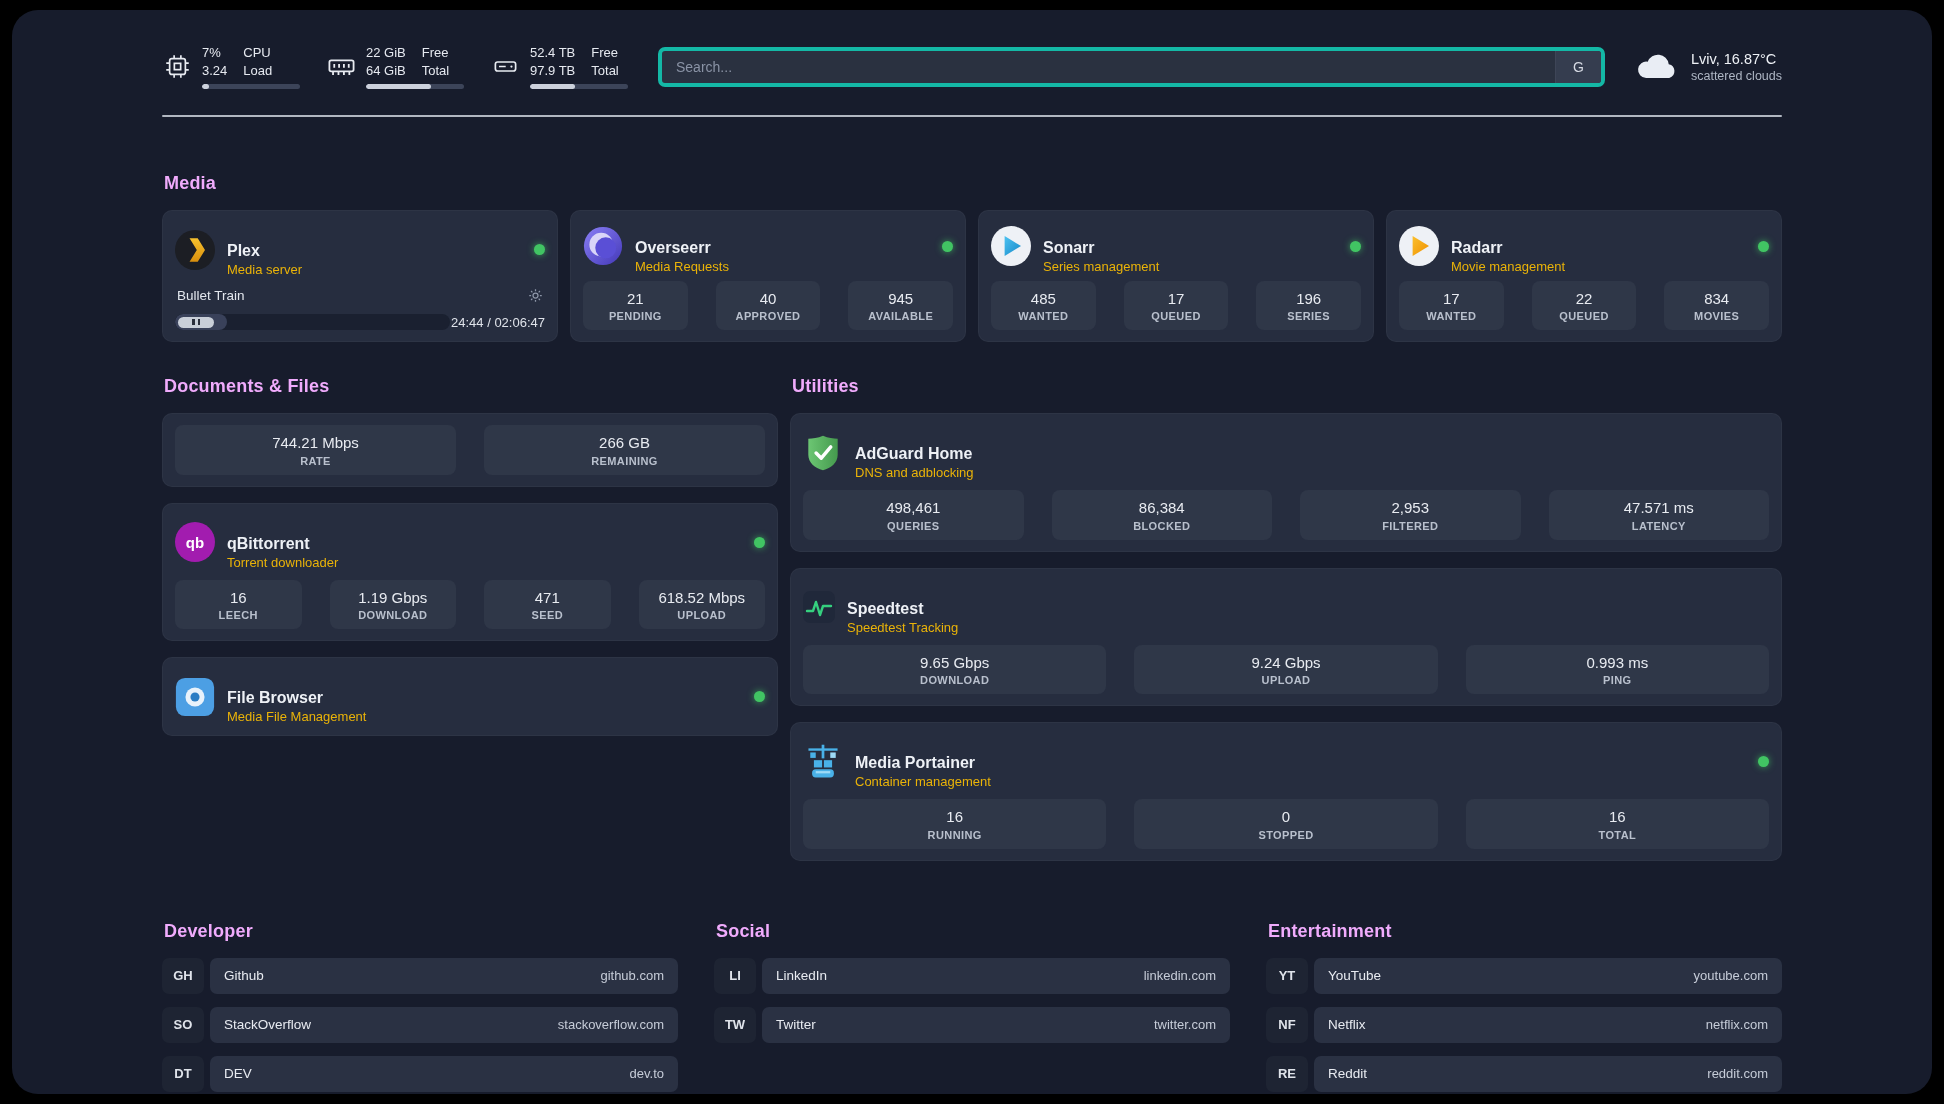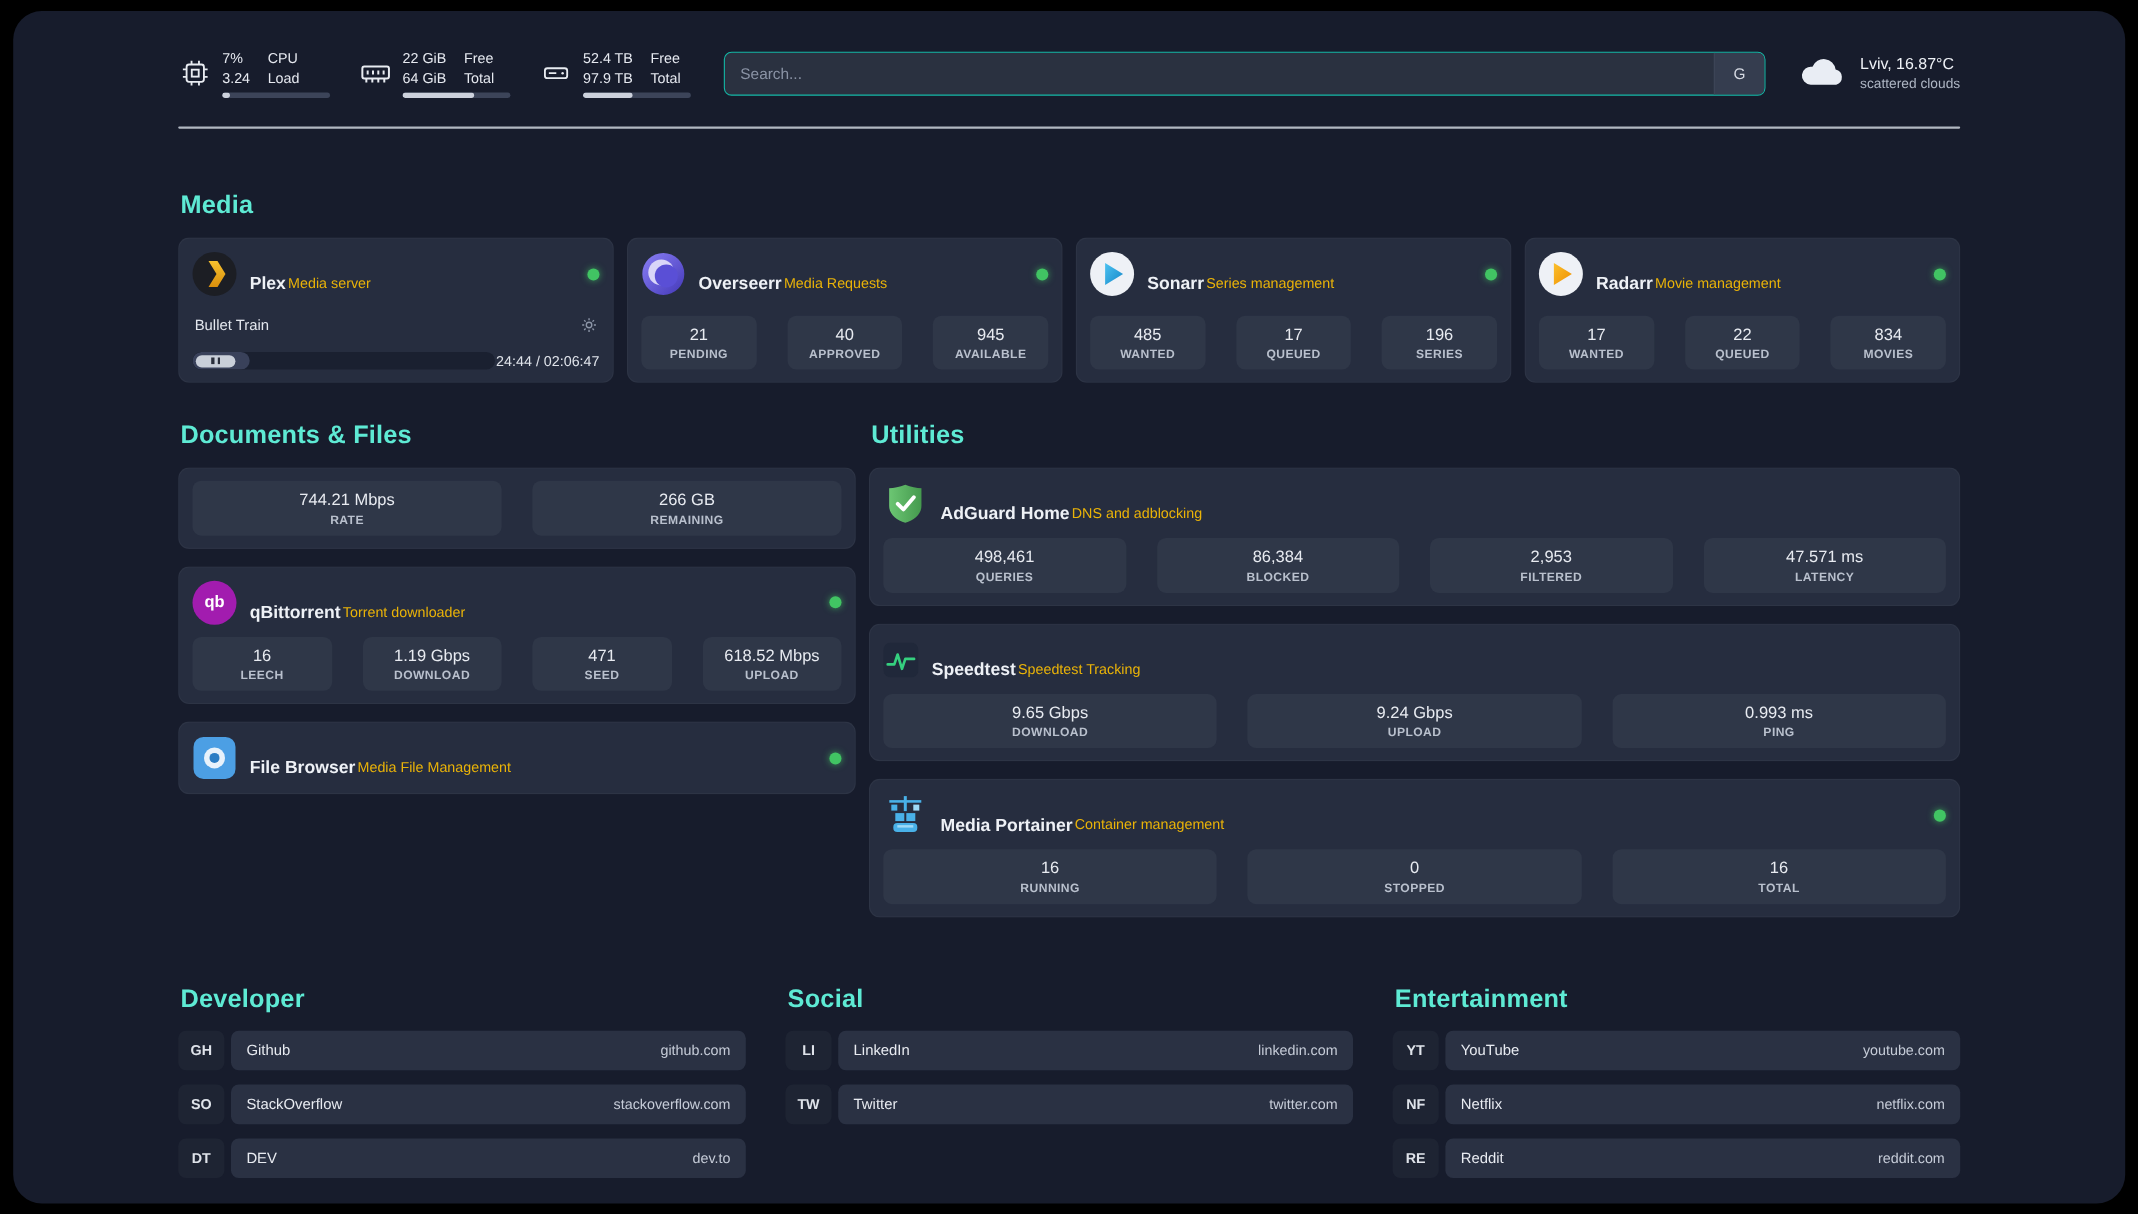--- a/index.html
+++ b/index.html
@@ -16,60 +16,60 @@
   .metric { display: flex; align-items: center; gap: 10px; }
   .m-icon { display: flex; align-items: center; justify-content: center; width: 30px; }
   .m-body { display: flex; flex-direction: column; gap: 5px; min-width: 98px; }
   .m-cols { display: flex; gap: 16px; }
   .m-val { font-size: 13px; line-height: 1.35; color: #e6e9f0; white-space: nowrap; }
   .m-bar { height: 5px; border-radius: 3px; background: #3c4459; overflow: hidden; }
   .m-fill { height: 100%; background: #ccd1dc; border-radius: 3px; width: 0; }
 
   .searchbar {
     flex: 1; margin: 0 30px; height: 40px; display: flex; align-items: stretch;
-    background: #2a3140; border: 1px solid #14b8a6; border-radius: 7px; overflow: hidden;
+    background: #2a3140; border: 4px solid #14b8a6; border-radius: 7px; overflow: hidden;
   }
   .searchbar input {
     flex: 1; background: transparent; border: none; outline: none;
     color: #dfe3ea; font-size: 14px; padding: 0 14px; font-family: inherit;
   }
   .searchbar input::placeholder { color: #8a93a5; }
   .search-go {
     width: 46px; border: none; border-left: 1px solid #3e4557; background: #353d4f;
     color: #d6dae3; font-size: 14px; cursor: pointer; font-family: inherit;
   }
 
   .weather { display: flex; align-items: center; gap: 12px; }
   .weather-loc { font-size: 14.5px; color: #eef1f6; }
   .weather-cond { font-size: 12.5px; color: #aeb6c4; margin-top: 2px; }
 
   .divider { margin-top: 26px; height: 2px; background: #cdd2dc; opacity: .85; border-radius: 1px; }
 
   
-  h2.section-title { font-size: 23px; font-weight: 700; color: #5eead4; margin: 0 0 16px 2px; letter-spacing: .2px; }
+  h2.section-title { font-size: 18px; font-weight: 700; color: #f0abfc; margin: 0 0 16px 2px; letter-spacing: .2px; }
   .media-section { margin-top: 56px; }
   .media-grid { display: grid; grid-template-columns: repeat(4, 1fr); gap: 12px; }
   .mid-grid { display: grid; grid-template-columns: 616px 1fr; gap: 12px; margin-top: 34px; align-items: start; }
   .col-stack { display: flex; flex-direction: column; gap: 16px; }
 
   
   .card {
     background: #262d3f; border: 1px solid rgba(255,255,255,.035); border-radius: 10px;
     padding: 11px 12px; display: flex; flex-direction: column; gap: 10px; cursor: pointer;
   }
   .card.media { height: 132px; justify-content: space-between; }
   .card-head { display: flex; align-items: center; gap: 12px; min-height: 42px; }
   .app-icon { width: 40px; height: 40px; flex: none; display: flex; align-items: center; justify-content: center; border-radius: 9px; }
   .app-icon.round { border-radius: 50%; }
   .app-icon.sm { width: 32px; height: 32px; }
   .icon-nzbget { background: #39b04a; }
   .nzb-text { font-size: 9px; font-weight: 700; color: #fff; letter-spacing: .2px; }
   .icon-qb { background: #a21caf; }
   .qb-text { font-size: 15px; font-weight: 700; color: #fff; }
-  .app-meta { display: flex; gap: 2px; min-width: 0; margin-top: 20px; }
+  .app-meta { display: flex; flex-direction: column; gap: 2px; min-width: 0; margin-top: 20px; }
   .app-name { font-size: 16px; font-weight: 700; color: #eef1f6; white-space: nowrap; }
   .app-sub { font-size: 13px; color: #eab308; white-space: nowrap; }
   .status-dot {
     width: 11px; height: 11px; border-radius: 50%; background: #41c463;
     margin-left: auto; box-shadow: 0 0 7px rgba(65,196,99,.75); flex: none; align-self: center;
   }
   .stats { display: flex; gap: 28px; }
   .stat { flex: 1; background: #2f3748; border-radius: 8px; padding: 8px 4px; text-align: center; }
   .stat-value { font-size: 15px; color: #e8ebf1; line-height: 1.3; white-space: nowrap; }
   .stat-label { font-size: 11px; font-weight: 700; color: #b9c0cd; letter-spacing: .4px; margin-top: 2px; white-space: nowrap; }

